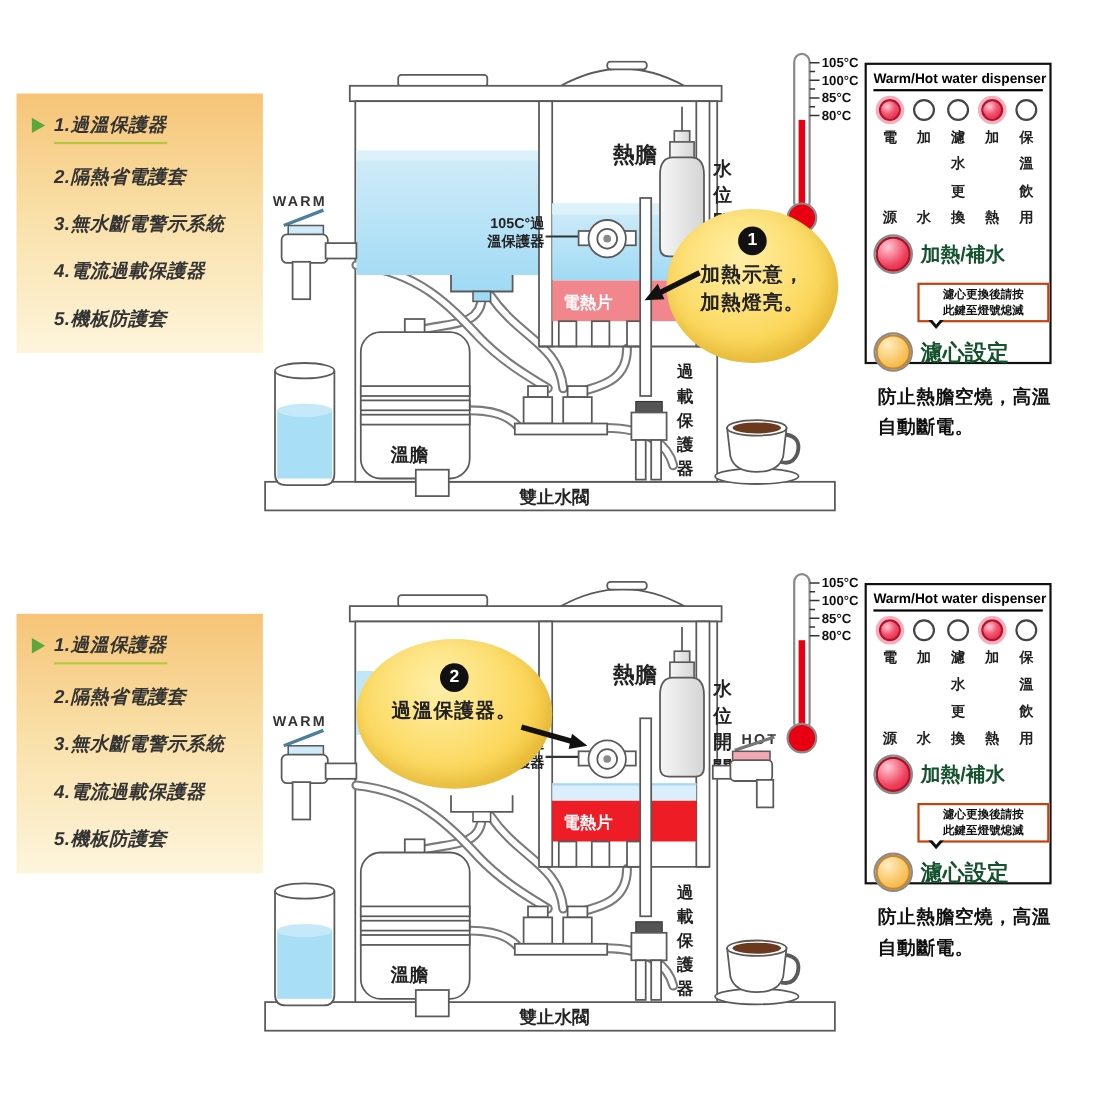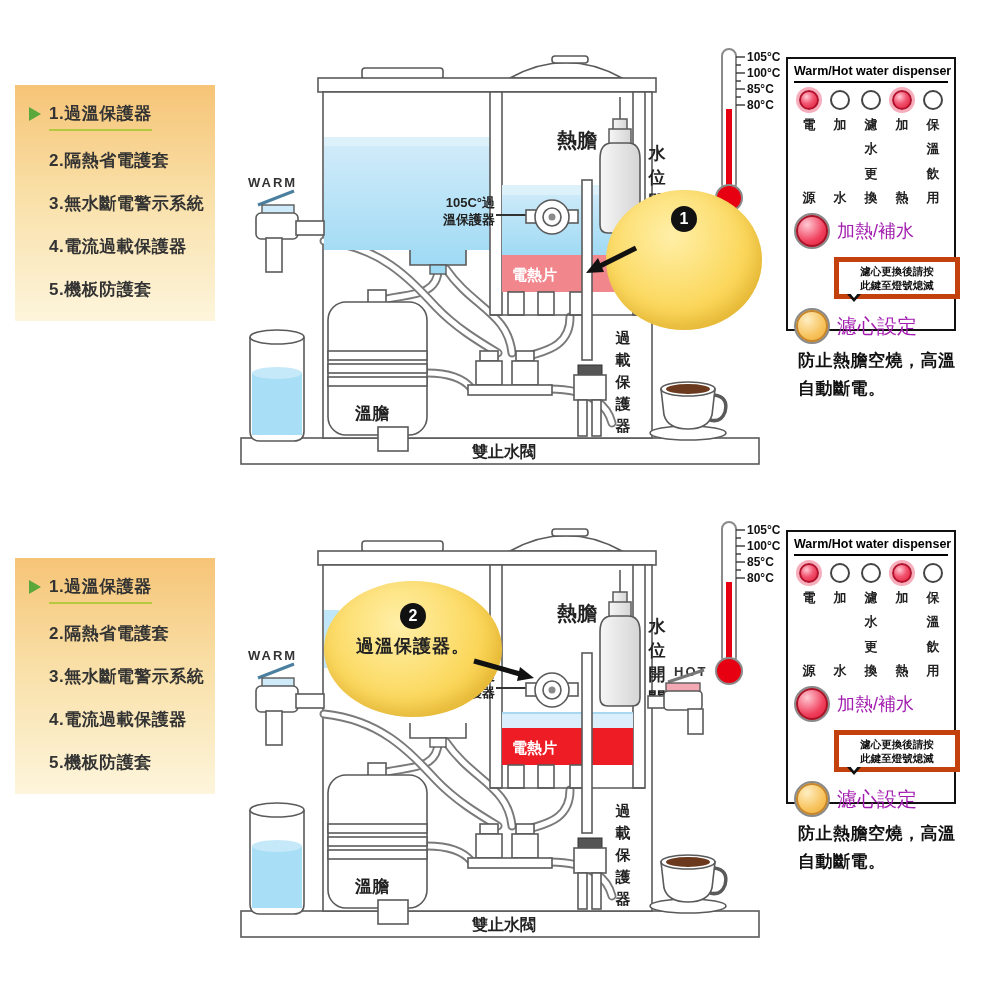--- a/index.html
+++ b/index.html
@@ -2,23 +2,23 @@
 <html><head>
 <meta charset="utf-8">
 <style>
   html,body{margin:0;padding:0;background:#fff;}
   #page{position:relative;width:1000px;height:1000px;background:#fff;overflow:hidden;
         font-family:"Liberation Sans",sans-serif;}
   .section{position:absolute;left:0;width:1000px;height:480px;}
   #sec1{top:45px;} #sec2{top:518px;}
 
   
-  .sidebar{position:absolute;left:15px;top:40px;width:200px;height:236px;
+  .sidebar{position:absolute;left:15px;top:40px;width:224px;height:236px;
      background:linear-gradient(180deg,#f6c477 0%,#f9dfa6 45%,#fdf5dc 100%);
-     padding:16px 0 0 0;box-sizing:border-box;}
+     padding:16px 0 0 0;box-sizing:border-box;font-style:italic;}
   .sb-item{position:relative;margin:0 14px 17px 34px;font-size:17px;font-weight:bold;
      color:#333;letter-spacing:0.5px;white-space:nowrap;line-height:26px;}
   .sb-item.active .sb-text{display:inline-block;border-bottom:2px solid #b5c93e;padding-bottom:2px;}
   .sb-arrow{position:absolute;left:-20px;top:6px;width:0;height:0;
      border-left:12px solid #5aa73c;border-top:7px solid transparent;border-bottom:7px solid transparent;}
 
   
   .diagram{position:absolute;left:240px;top:10px;width:520px;height:412px;z-index:1;}
   svg text{font-family:"Liberation Sans",sans-serif;}
   .ln{fill:#ffffff;stroke:#5a5a5a;stroke-width:1.6;}
@@ -42,23 +42,23 @@
   .led[data-state="on"]{background:radial-gradient(circle at 35% 30%,#ffc9d3 0%,#f25672 45%,#e01935 100%);
      border-color:#b3122e;box-shadow:0 0 0 3px rgba(239,106,133,.55);}
   .led-chars{height:86px;margin-top:8px;display:flex;flex-direction:column;justify-content:space-between;
      align-items:center;font-size:13px;font-weight:bold;color:#222;line-height:1;}
   .btn-row{display:flex;align-items:center;margin-top:9px;}
   .btn{width:36px;height:36px;border-radius:50%;flex:0 0 auto;border:2px solid #8a8a8a;box-sizing:border-box;}
   .btn.red{background:radial-gradient(circle at 35% 30%,#ffc9d3 0%,#f0415e 55%,#d8112f 100%);
      box-shadow:inset 0 0 0 2px #a91226;}
   .btn.gold{background:radial-gradient(circle at 35% 30%,#ffeec2 0%,#f7c35d 55%,#eda52f 100%);
      box-shadow:inset 0 0 0 2px #c8862a;}
-  .btn-label{font-size:18px;font-weight:normal;color:#a21caf;margin-left:7px;white-space:nowrap;}
+  .btn-label{font-size:18px;font-weight:bold;color:#14532d;margin-left:7px;white-space:nowrap;}
   .btn-label.big{font-size:20px;}
-  .tooltip{position:relative;margin:8px 0 0 40px;width:114px;border:5px solid #c2410c;background:#fff;
+  .tooltip{position:relative;margin:8px 0 0 40px;width:114px;border:2px solid #c2410c;background:#fff;
      font-size:10.5px;font-weight:bold;color:#111;text-align:center;line-height:1.35;padding:2px 1px;}
   .tip-tail-b{position:absolute;left:8px;bottom:-8px;width:0;height:0;
      border-left:7px solid transparent;border-right:7px solid transparent;border-top:8px solid #111;}
   .tip-tail-w{position:absolute;left:10px;bottom:-4px;width:0;height:0;
      border-left:5px solid transparent;border-right:5px solid transparent;border-top:6px solid #fff;}
 
   
   .caption{position:absolute;left:786px;top:302px;width:165px;font-size:17px;font-weight:bold;
      color:#111;line-height:1.65;letter-spacing:0.5px;z-index:2;margin-left:12px;}
 
@@ -325,20 +325,24 @@
       <div class="btn-row">
         <div class="btn gold"></div>
         <div class="btn-label big">濾心設定</div>
       </div>
     </div>
 
     <div class="caption">防止熱膽空燒，高溫自動斷電。</div>
 
     <div class="bubble bubble-1">
       <div class="badge">1</div>
+      <div class="bubble-lines">
+        <div>加熱示意，</div>
+        <div>加熱燈亮。</div>
+      </div>
     </div>
     <svg class="overlay">
       <line x1="636" y1="203" x2="600" y2="221" stroke="#111" stroke-width="5"></line>
       <polygon points="586,228 604,227 598,213" fill="#111"></polygon>
     </svg>
   </div>
 
   <div class="section" id="sec2">
 
     <div class="sidebar">

